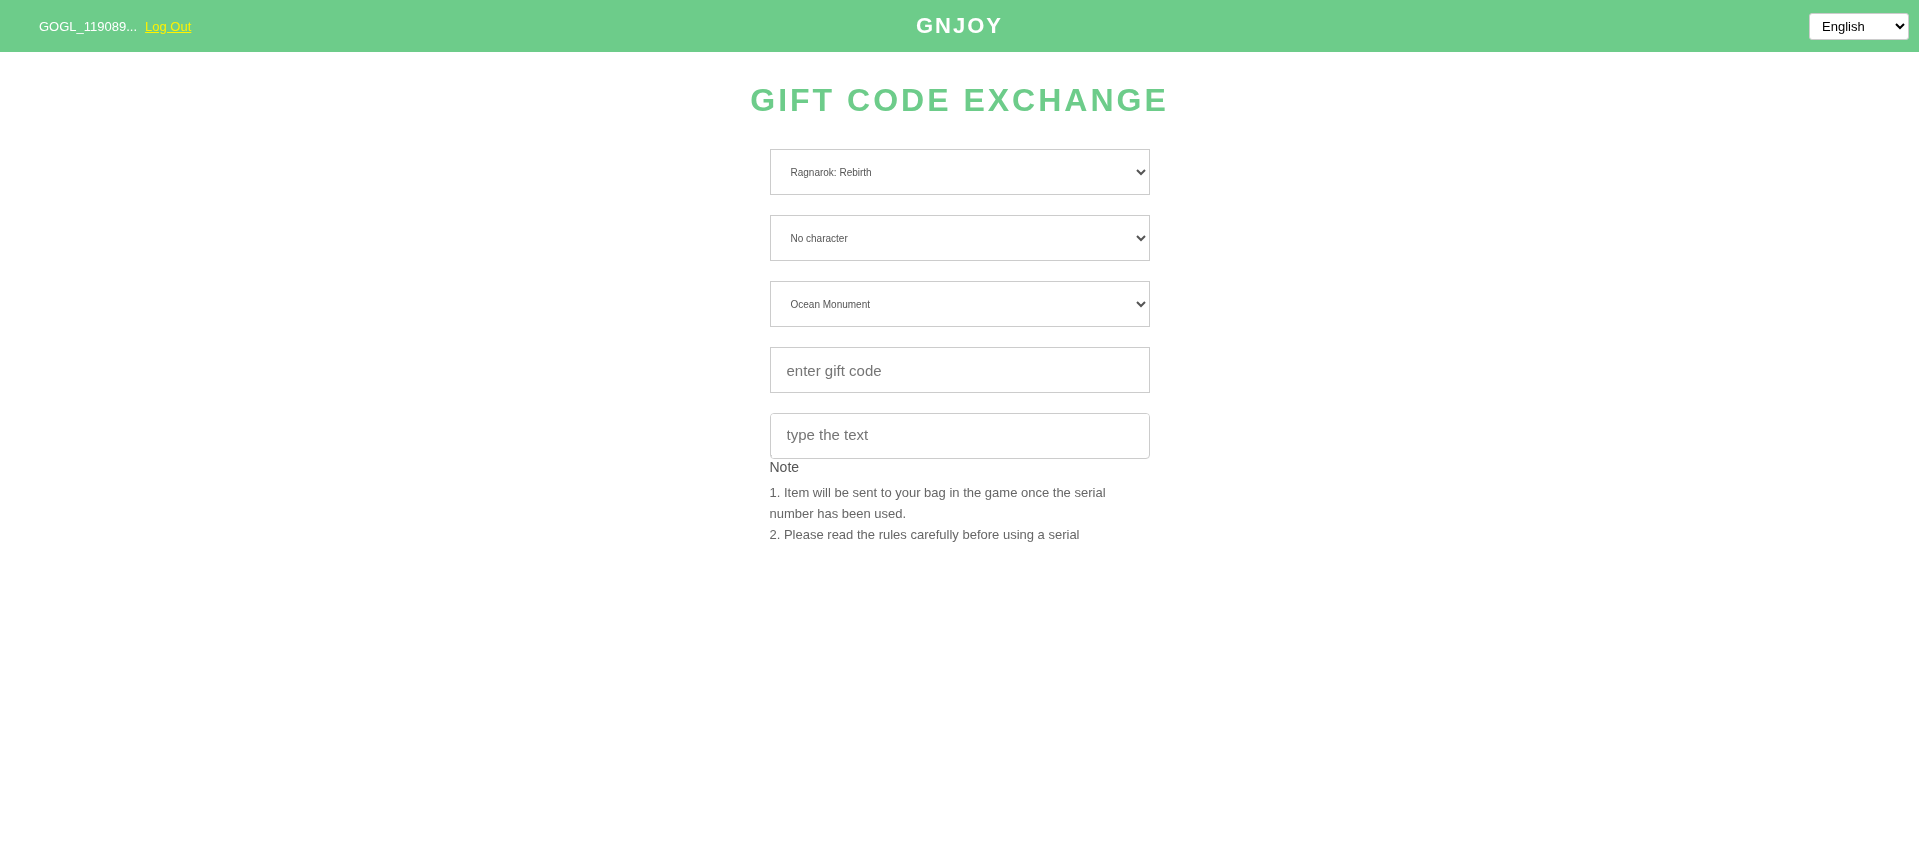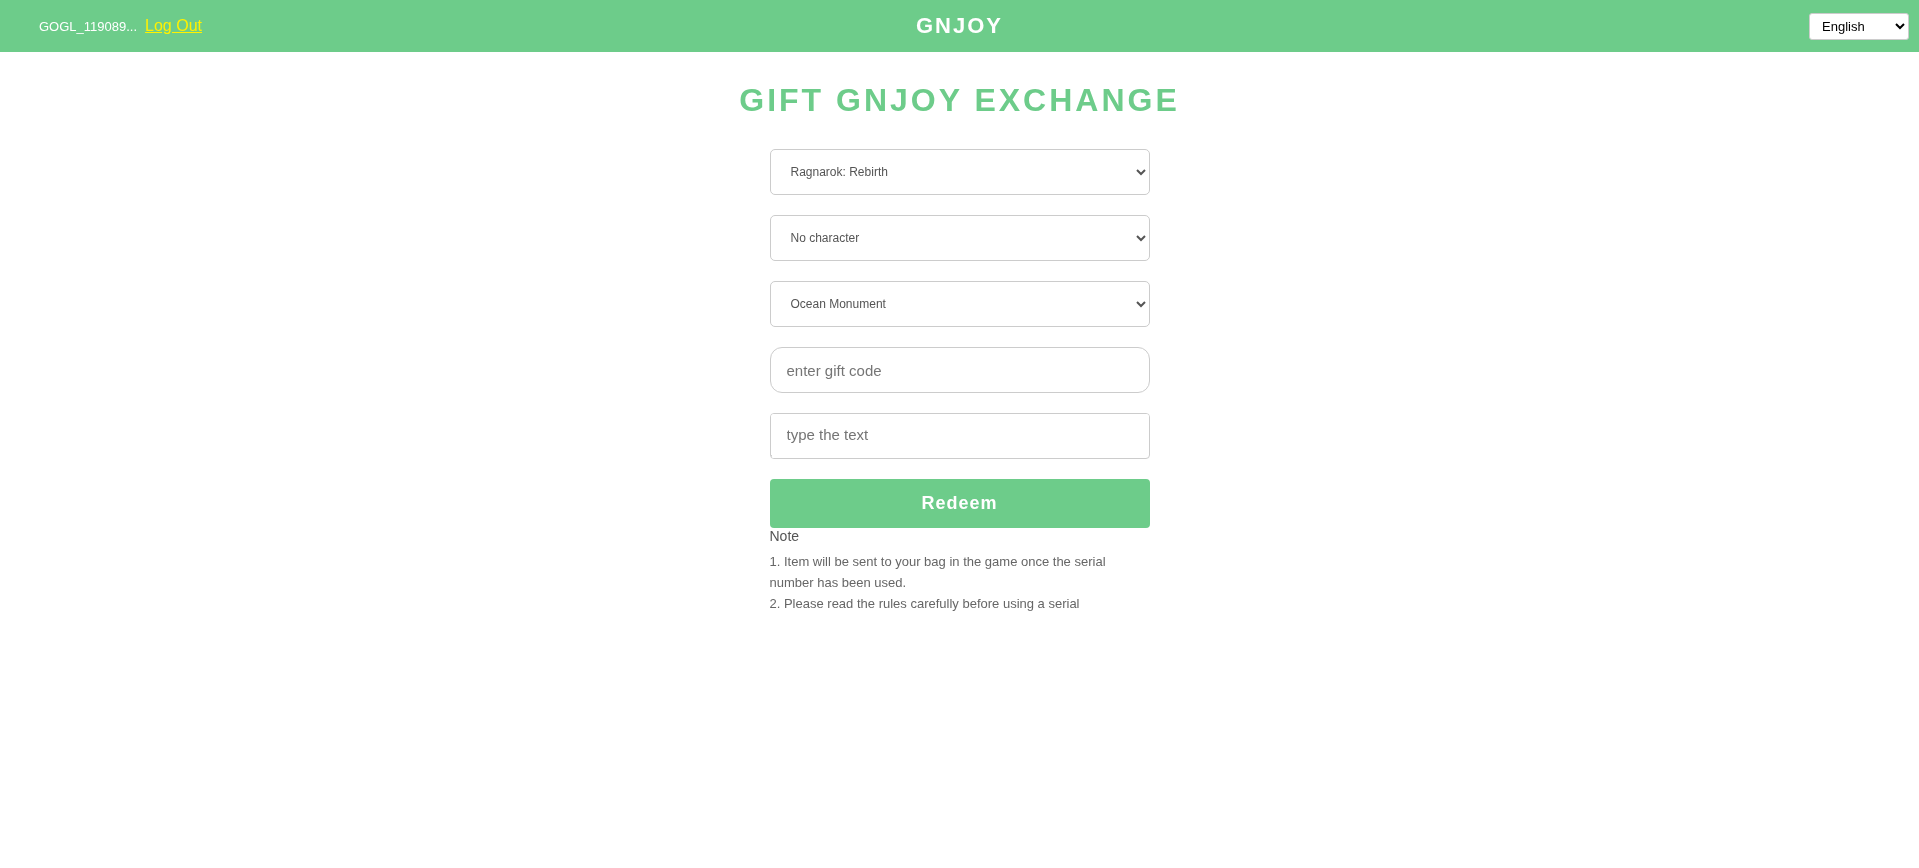--- a/index.html
+++ b/index.html
@@ -43,21 +43,21 @@
     }
 
     .header-user {
       color: #fff;
       font-size: 13px;
       margin-left: 19px;
     }
 
     .header-logout {
       color: #fff200;
-      font-size: 16px;
+      font-size: 13px;
       cursor: pointer;
       text-decoration: underline;
       text-align: center;
     }
 
     .header-right {
       position: absolute;
       right: 10px;
     }
 
@@ -92,34 +92,34 @@
       width: 380px;
       display: flex;
       flex-direction: column;
       gap: 20px;
     }
 
     .form-select {
       width: 100%;
       padding: 12px 16px;
       border: 1px solid #ccc;
-      border-radius: 5px;
-      font-size: 12px;
+      border-radius: 0;
+      font-size: 10px;
       color: #555;
       background: #fff;
       appearance: auto;
       cursor: pointer;
       height: 46px;
     }
 
     .form-input {
       width: 100%;
       padding: 12px 16px;
       border: 1px solid #ccc;
-      border-radius: 12px;
+      border-radius: 0;
       font-size: 15px;
       color: #999;
       background: #fff;
       height: 46px;
     }
 
     .captcha-row {
       display: flex;
       align-items: stretch;
       border: 1px solid #ccc;
@@ -234,21 +234,21 @@
     <select class="lang-select">
       <option>English</option>
       <option>한국어</option>
       <option>日本語</option>
       <option>中文</option>
     </select>
   </div>
 </header>
 
 <main class="main">
-  <h1 class="page-title">GIFT GNJOY EXCHANGE</h1>
+  <h1 class="page-title">GIFT CODE EXCHANGE</h1>
 
   <div class="form-container">
 
     <select class="form-select">
       <option>Ragnarok: Rebirth</option>
       <option>Other Game</option>
     </select>
 
     <select class="form-select">
       <option>No character</option>
@@ -290,21 +290,20 @@
           <span class="captcha-char" style="color:#44aa44; transform:rotate(8deg); font-size:22px;">6</span>
           <span class="captcha-char" style="color:#888888; transform:rotate(-5deg); font-size:20px;">s</span>
           <span class="captcha-char" style="color:#cc4444; transform:rotate(12deg); font-size:22px;">8</span>
         </div>
       </div>
       <div class="captcha-refresh">
         <span class="refresh-icon">↻</span>
       </div>
     </div>
 
-    <button class="redeem-btn">Redeem</button>
 
   </div>
 
   <div class="note-section">
     <p class="note-title">Note</p>
     <p class="note-item">1. Item will be sent to your bag in the game once the serial number has been used.</p>
     <p class="note-item">2. Please read the rules carefully before using a serial</p>
   </div>
 
 </main>

